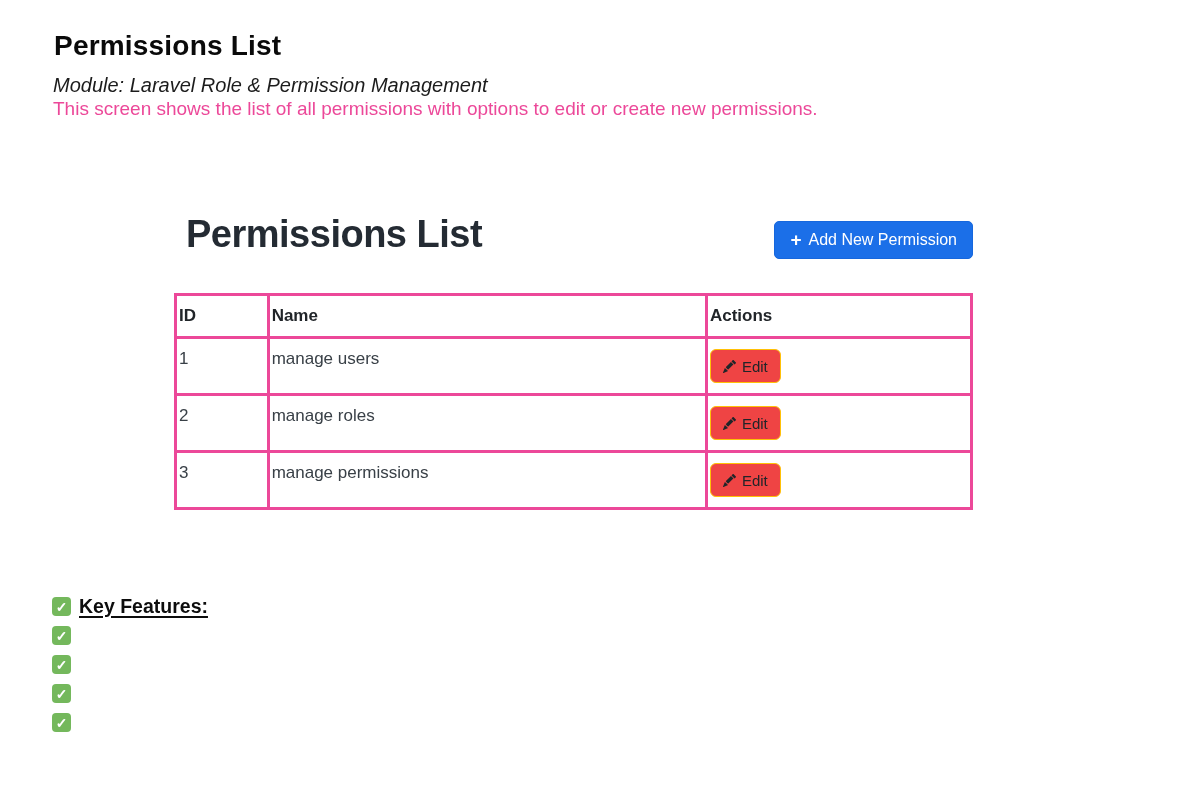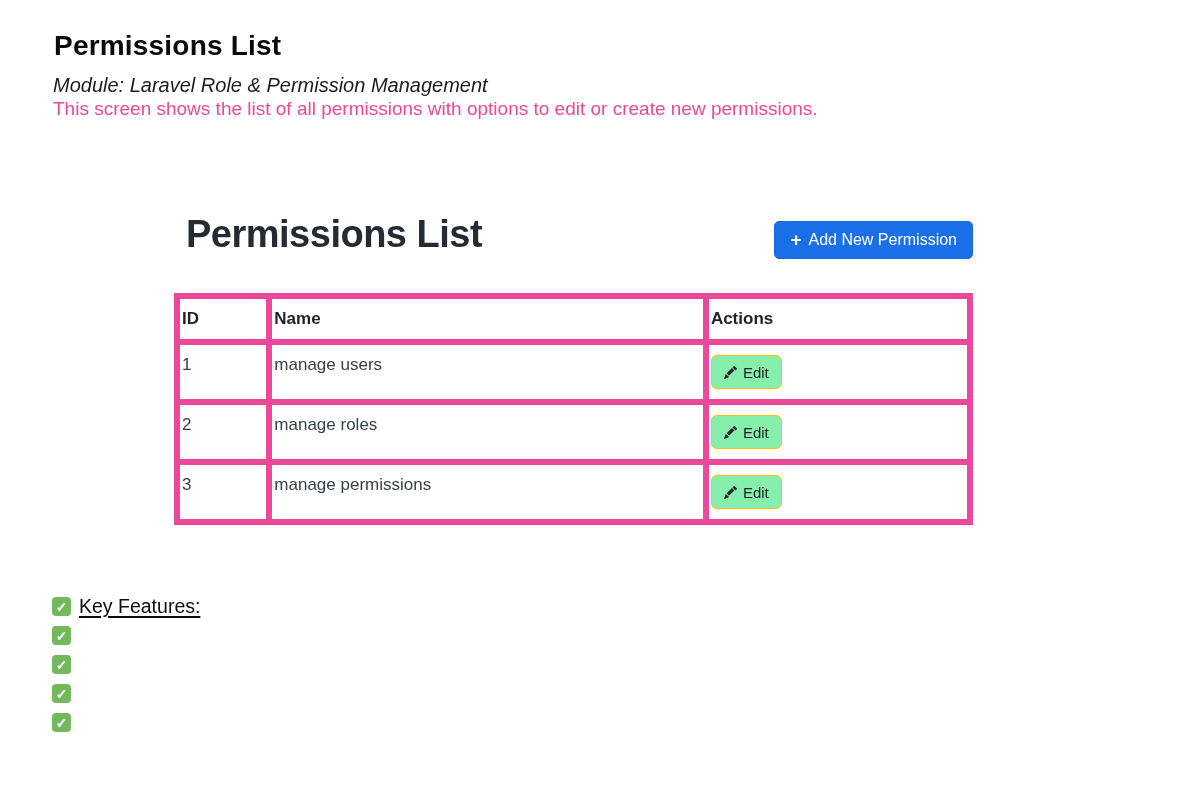--- a/index.html
+++ b/index.html
@@ -54,61 +54,61 @@
 
   table.perm-table {
     position: absolute;
     left: 174px; top: 293px;
     width: 799px;
     border-collapse: collapse;
     background: #ffffff;
     font-family: "Liberation Sans", sans-serif;
   }
   .perm-table th, .perm-table td {
-    border: 6px solid #ec4899;
+    border: 3px solid #ec4899;
     text-align: left;
     vertical-align: top;
     padding: 10px 2px;
   }
   .perm-table th {
     height: 43px;
     font-size: 17px; font-weight: 700; color: #212529;
   }
   .perm-table td {
     height: 54px;
     font-size: 17px; color: #394047;
   }
   .col-id { width: 93px; }
   .col-name { width: 440px; }
   .col-actions { width: 266px; }
 
   .edit-btn {
     display: inline-flex; align-items: center;
     height: 34px;
     padding: 0 12px;
-    background: #86efac;
+    background: #ef4444;
     border: 1px solid #ffc107;
     border-radius: 6px;
     font-family: "Liberation Sans", sans-serif;
     font-size: 15px; color: #212529;
     cursor: pointer;
   }
   .edit-btn svg { margin-right: 6px; }
 
   
   .features {
     left: 40px; top: 592px;
   }
   .feature-row {
     display: flex; align-items: center;
     height: 29px;
     font-size: 19.5px; color: #0d0d0d;
   }
   .feature-row.heading .feature-text {
-    font-weight: 400;
+    font-weight: 700;
     text-decoration: underline;
     text-decoration-thickness: 2px;
     text-underline-offset: 3px;
   }
   .check-box {
     width: 19px; height: 19px;
     background: #74b85c;
     border-radius: 4px;
     display: inline-flex; align-items: center; justify-content: center;
     margin-right: 8px;

